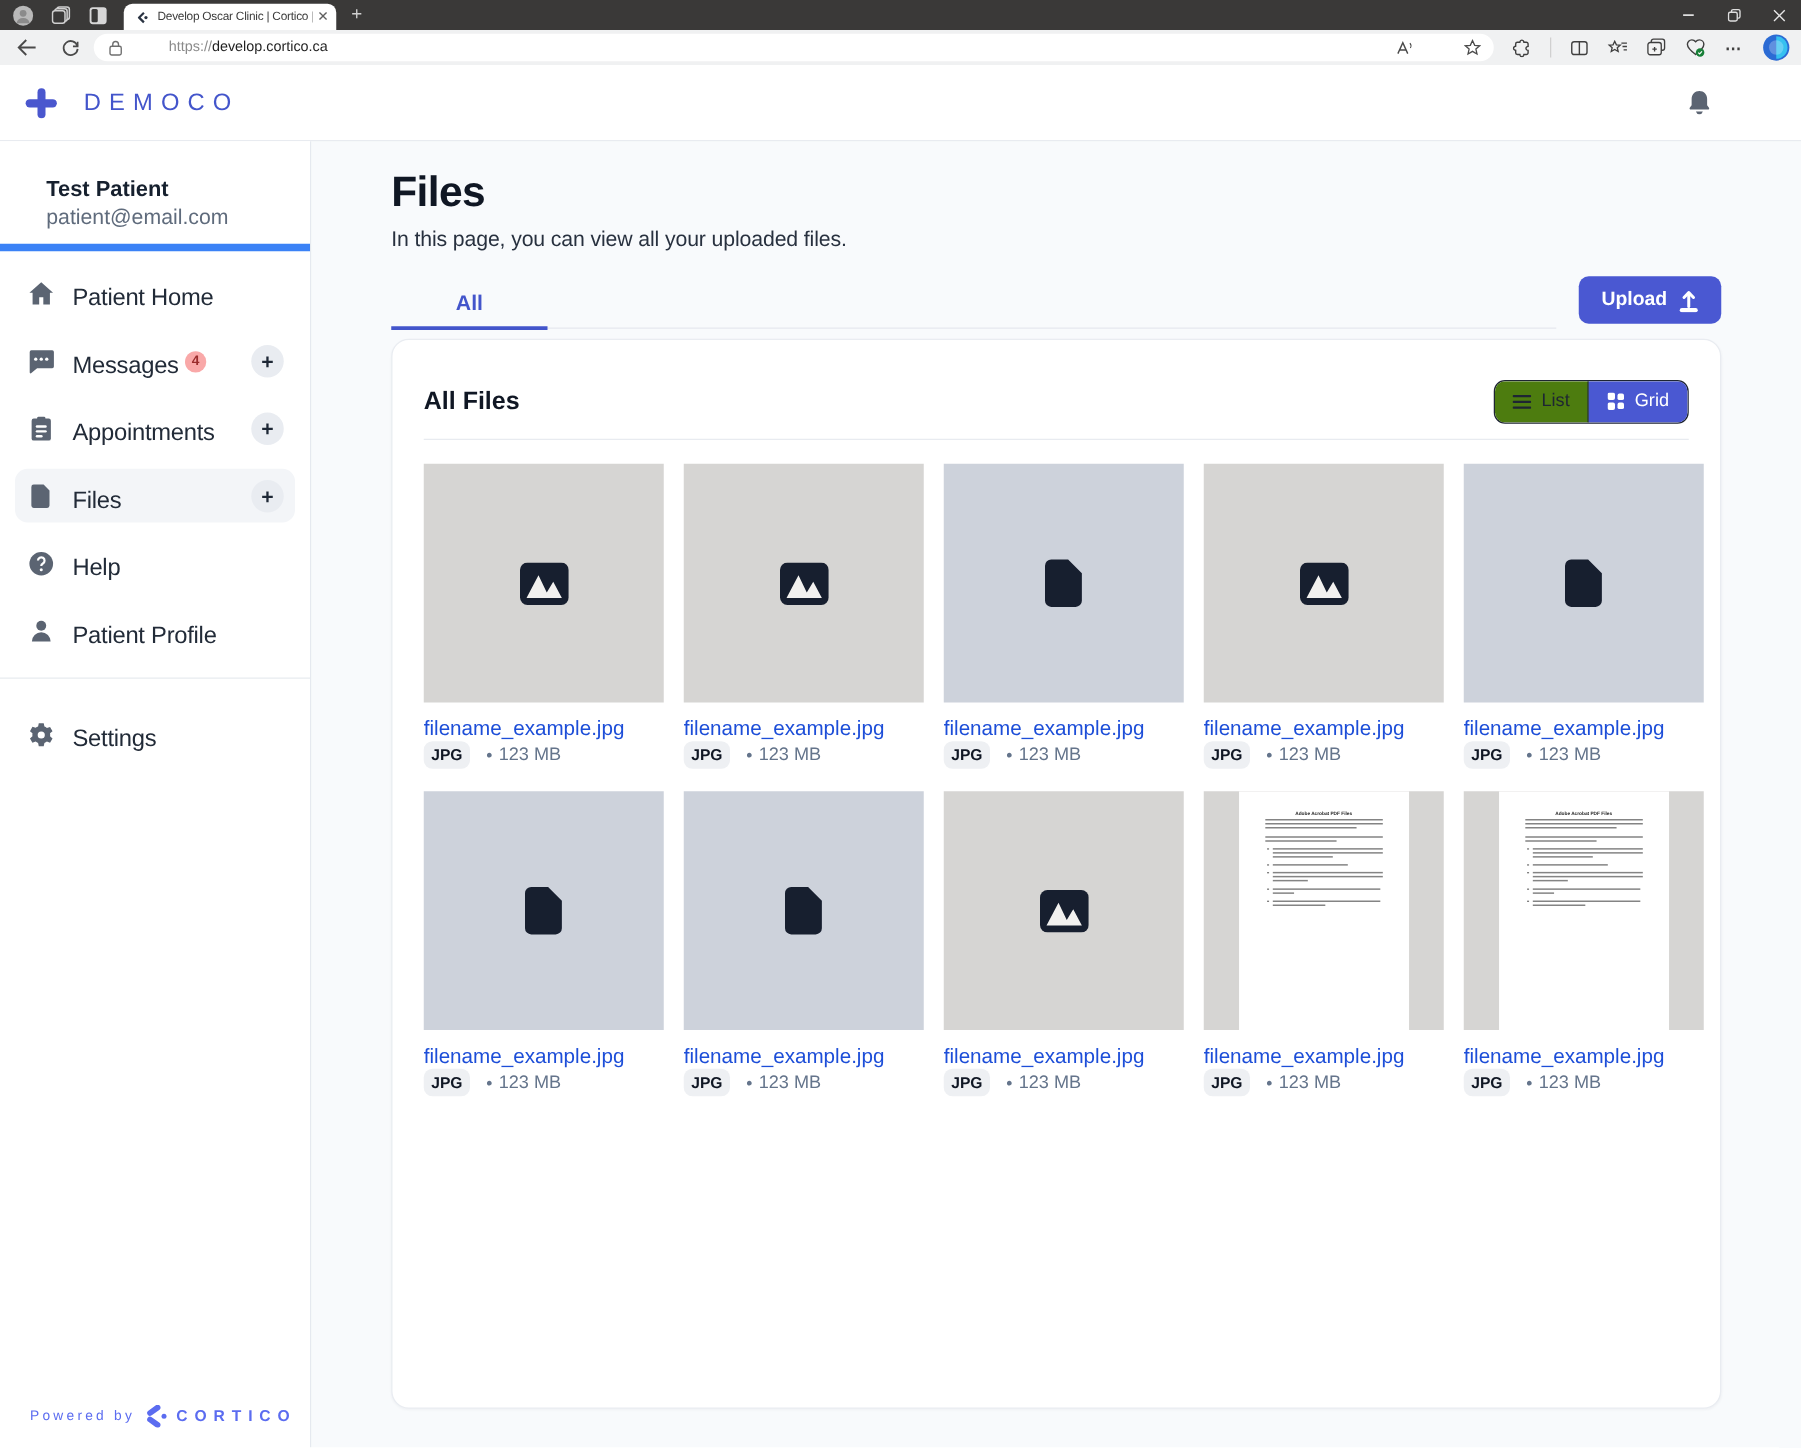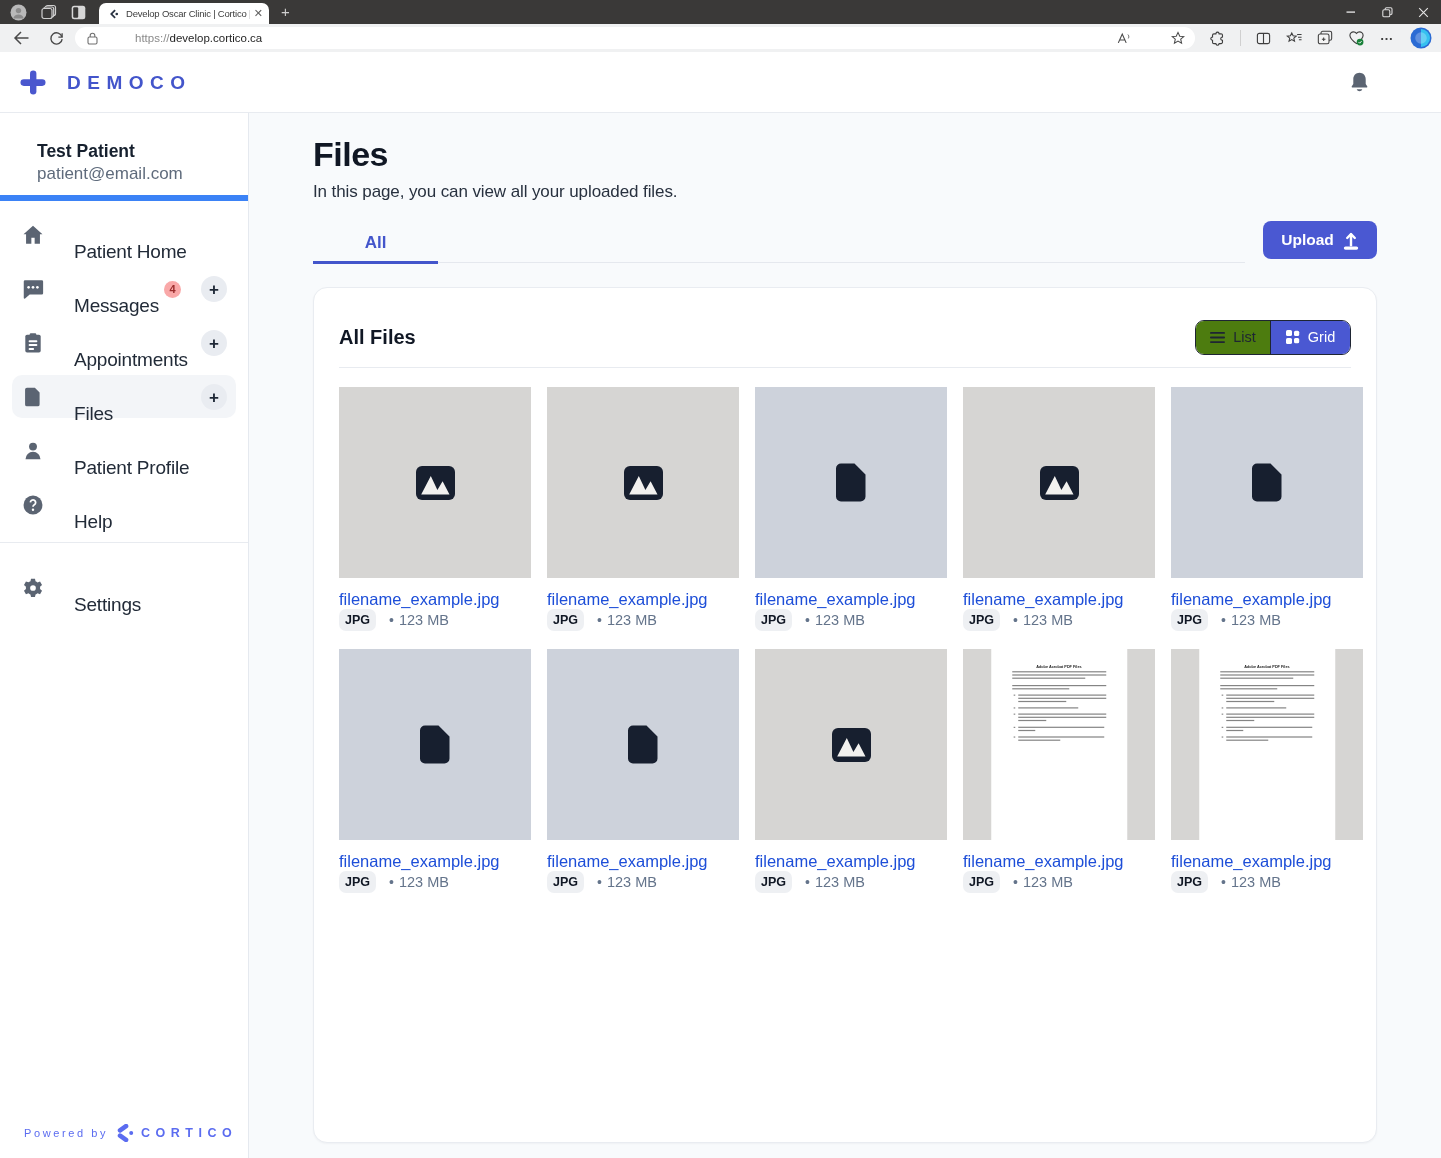--- a/index.html
+++ b/index.html
@@ -14,51 +14,51 @@
 .winbtns { position:absolute; right:0; top:0; height:24px; display:flex; align-items:center; }
 .winbtn { width:36px; display:flex; align-items:center; justify-content:center; height:24px; }
 .toolbar { height:28px; background:#f0f1f2; display:flex; align-items:center; position:relative; box-shadow:0 1px 0 #dfe0e2; }
 .urlbar { position:absolute; left:75px; top:3px; width:1120px; height:22px; background:#fff; border-radius:11px; display:flex; align-items:center; padding:0 10px 0 12px; font-size:11.5px;gap:28px; }
 .url-gray { color:#8a8a8a; }
 .url-dark { color:#1f1f1f; }
 .tool-right { position:absolute; right:8px; top:0; height:28px; display:flex; align-items:center; gap:15px; color:#3f3f3f; }
 
 .appheader { height:61px; background:#fff; border-bottom:1px solid #e8ebf0; position:relative; }
 .logo { position:absolute; left:20px; top:18px; display:flex; align-items:center; }
-.logo-text { margin-left:21px; color:#4355cb; font-size:19px; font-weight:bold; letter-spacing:6.5px; }
+.logo-text { margin-left:21px; color:#4355cb; font-size:19px; font-weight:normal; letter-spacing:6.5px; }
 .bell { position:absolute; right:73px; top:20px; }
 
 .layout { display:flex; height:1045px; }
 .sidebar { width:249px; background:#fff; border-right:1px solid #e5e9ef; position:relative; flex:none; }
 .user { padding:28px 0 11px 37px; border-bottom:6px solid #3b82f6; }
 .user-name { font-size:17.5px; line-height:20px; font-weight:bold; color:#16202e; }
 .user-email { font-size:17px; line-height:20px; color:#5f6b7c; margin-top:3px; }
 .menu { padding:7px 0 0 0; }
 .mitem { height:54px; display:flex; align-items:center; padding:0 9px 0 10px; position:relative; margin:0 12px; border-radius:10px; }
 .mitem.active::before { content:""; position:absolute; left:0; right:0; top:5px; bottom:6px; background:#f3f5f8; border-radius:10px; z-index:0; }
 .mitem > * { position:relative; z-index:1; }
 .mitem .mic { width:22px; height:22px; flex:none; }
-.mitem .mlabel { margin-left:30px; font-size:19px; letter-spacing:-0.2px; font-weight:500; color:#222b38; position:relative; top:17px; }
+.mitem .mlabel { margin-left:14px; font-size:19px; letter-spacing:-0.2px; font-weight:500; color:#222b38; position:relative; top:4px; }
 .numbadge { margin-left:5px; min-width:17px; height:17px; border-radius:9px; background:#f9a8a8; color:#9a2c2c; font-size:11px; font-weight:bold; display:flex; align-items:center; justify-content:center; padding:0 4px; }
 .pluscirc { position:absolute; right:9px; width:26px; height:26px; border-radius:50%; background:#e9ecf1; color:#1e2836; font-size:17px; font-weight:600; display:flex; align-items:center; justify-content:center; line-height:1; }
 .sdivider { height:1px; background:#e8ebf0; margin:10px 0 18px 0; }
 .mitem.logout .mlabel { color:#dc2626; }
 .powered { position:absolute; left:24px; bottom:16px; display:flex; align-items:center; }
 .powered-text { color:#5b6cf0; font-size:11px; letter-spacing:2.6px; margin-right:8px; }
 .cortico-word { color:#5b6cf0; font-size:12.5px; font-weight:bold; letter-spacing:5.5px; margin-left:7px; }
 
 .main { flex:1; background:#f8fafc; padding:22px 64px 0 64px; overflow:hidden; }
 .h1 { font-size:34px; line-height:38px; font-weight:bold; color:#101724; letter-spacing:-0.5px; }
 .sub { font-size:17px; color:#28313f; margin-top:9px; letter-spacing:-0.1px; }
 .tabsrow { display:flex; align-items:flex-end; margin-top:19px; }
 .tabs { flex:1; border-bottom:1px solid #e5e8ee; display:flex; }
 .tabitem { width:125px; text-align:center; padding:2px 0 10px; font-size:17px; font-weight:bold; color:#4355cb; position:relative; line-height:18px; }
 .tabitem .underline { position:absolute; left:0; right:0; bottom:-1.5px; height:2.5px; background:#4355cb; }
 .uploadbtn { margin-left:18px; margin-bottom:4px; width:114px; height:38px; background:#4a58d2; border-radius:8px; color:#fff; font-size:15.5px; font-weight:bold; display:flex; align-items:center; justify-content:center; gap:9px; }
-.card { margin-top:24px; background:#fff; border:1px solid #e9ecf1; border-radius:14px; height:856px; padding:0 25px; box-shadow:0 1px 2px rgba(16,24,40,.04); }
+.card { margin-top:8px; background:#fff; border:1px solid #e9ecf1; border-radius:14px; height:856px; padding:0 25px; box-shadow:0 1px 2px rgba(16,24,40,.04); }
 .cardhead { height:80px; padding-top:19px; display:flex; align-items:center; justify-content:space-between; border-bottom:1px solid #e8ebf0; }
 .cardtitle { font-size:20px; font-weight:bold; color:#101724; }
 .toggle { display:flex; border:1.5px solid #1e2533; border-radius:9px; overflow:hidden; }
 .tgl { height:33px; display:flex; align-items:center; justify-content:center; gap:8px; font-size:14.5px; }
 .tgl.list { width:75px; background:#4d7c0f; color:#1e2533; border-right:1.5px solid #1e2533; }
 .tgl.grid { width:79px; background:#4a58d2; color:#fff;align-items:center; }
 .tiles { display:grid; grid-template-columns:repeat(5, 192px); column-gap:16px; row-gap:18px; margin-top:19px; }
 .thumb { height:191px; display:flex; align-items:center; justify-content:center; position:relative; overflow:hidden; }
 .thumb.warm { background:#d6d5d3; }
 .thumb.cool { background:#cdd2db; }
@@ -227,32 +227,32 @@
       </div>
       <div class="mitem active">
         <svg class="mic" viewBox="0 0 20 20">
             <path d="M4.5 1.5h7.2L16 5.8v11a1.7 1.7 0 0 1-1.7 1.7H4.5a1.7 1.7 0 0 1-1.7-1.7V3.2a1.7 1.7 0 0 1 1.7-1.7z" fill="#5b6472"></path>
           </svg>
         <span class="mlabel">Files</span>
         <span class="pluscirc">+</span>
       </div>
       <div class="mitem">
         <svg class="mic" viewBox="0 0 20 20">
-            <circle cx="10" cy="6" r="3.6" fill="#5b6472"></circle>
-            <path d="M3.2 17.5a6.8 6.8 0 0 1 13.6 0z" fill="#5b6472"></path>
-          </svg>
-        <span class="mlabel">Patient Profile</span>
-      </div>
-      <div class="mitem">
-        <svg class="mic" viewBox="0 0 20 20">
             <circle cx="10" cy="10" r="8.6" fill="#5b6472"></circle>
             <path d="M7.6 7.6a2.4 2.4 0 1 1 3.6 2.2c-.8.5-1.2.9-1.2 1.8" fill="none" stroke="#fff" stroke-width="1.6"></path>
             <circle cx="10" cy="14.3" r="1.1" fill="#fff"></circle>
           </svg>
         <span class="mlabel">Help</span>
+      </div>
+      <div class="mitem">
+        <svg class="mic" viewBox="0 0 20 20">
+            <circle cx="10" cy="6" r="3.6" fill="#5b6472"></circle>
+            <path d="M3.2 17.5a6.8 6.8 0 0 1 13.6 0z" fill="#5b6472"></path>
+          </svg>
+        <span class="mlabel">Patient Profile</span>
       </div>
       <div class="sdivider"></div>
       <div class="mitem">
         <svg class="mic" viewBox="0 0 20 20">
             <path d="M8.2 1.5h3.6l.5 2.4a6.6 6.6 0 0 1 1.8 1l2.3-.8 1.8 3.1-1.8 1.6a6.6 6.6 0 0 1 0 2.1l1.8 1.6-1.8 3.1-2.3-.8a6.6 6.6 0 0 1-1.8 1l-.5 2.4H8.2l-.5-2.4a6.6 6.6 0 0 1-1.8-1l-2.3.8-1.8-3.1 1.8-1.6a6.6 6.6 0 0 1 0-2.1L1.8 7.2 3.6 4l2.3.8a6.6 6.6 0 0 1 1.8-1z" fill="#5b6472"></path>
             <circle cx="10" cy="10" r="2.6" fill="#fff"></circle>
           </svg>
         <span class="mlabel">Settings</span>
       </div>
     </div>

